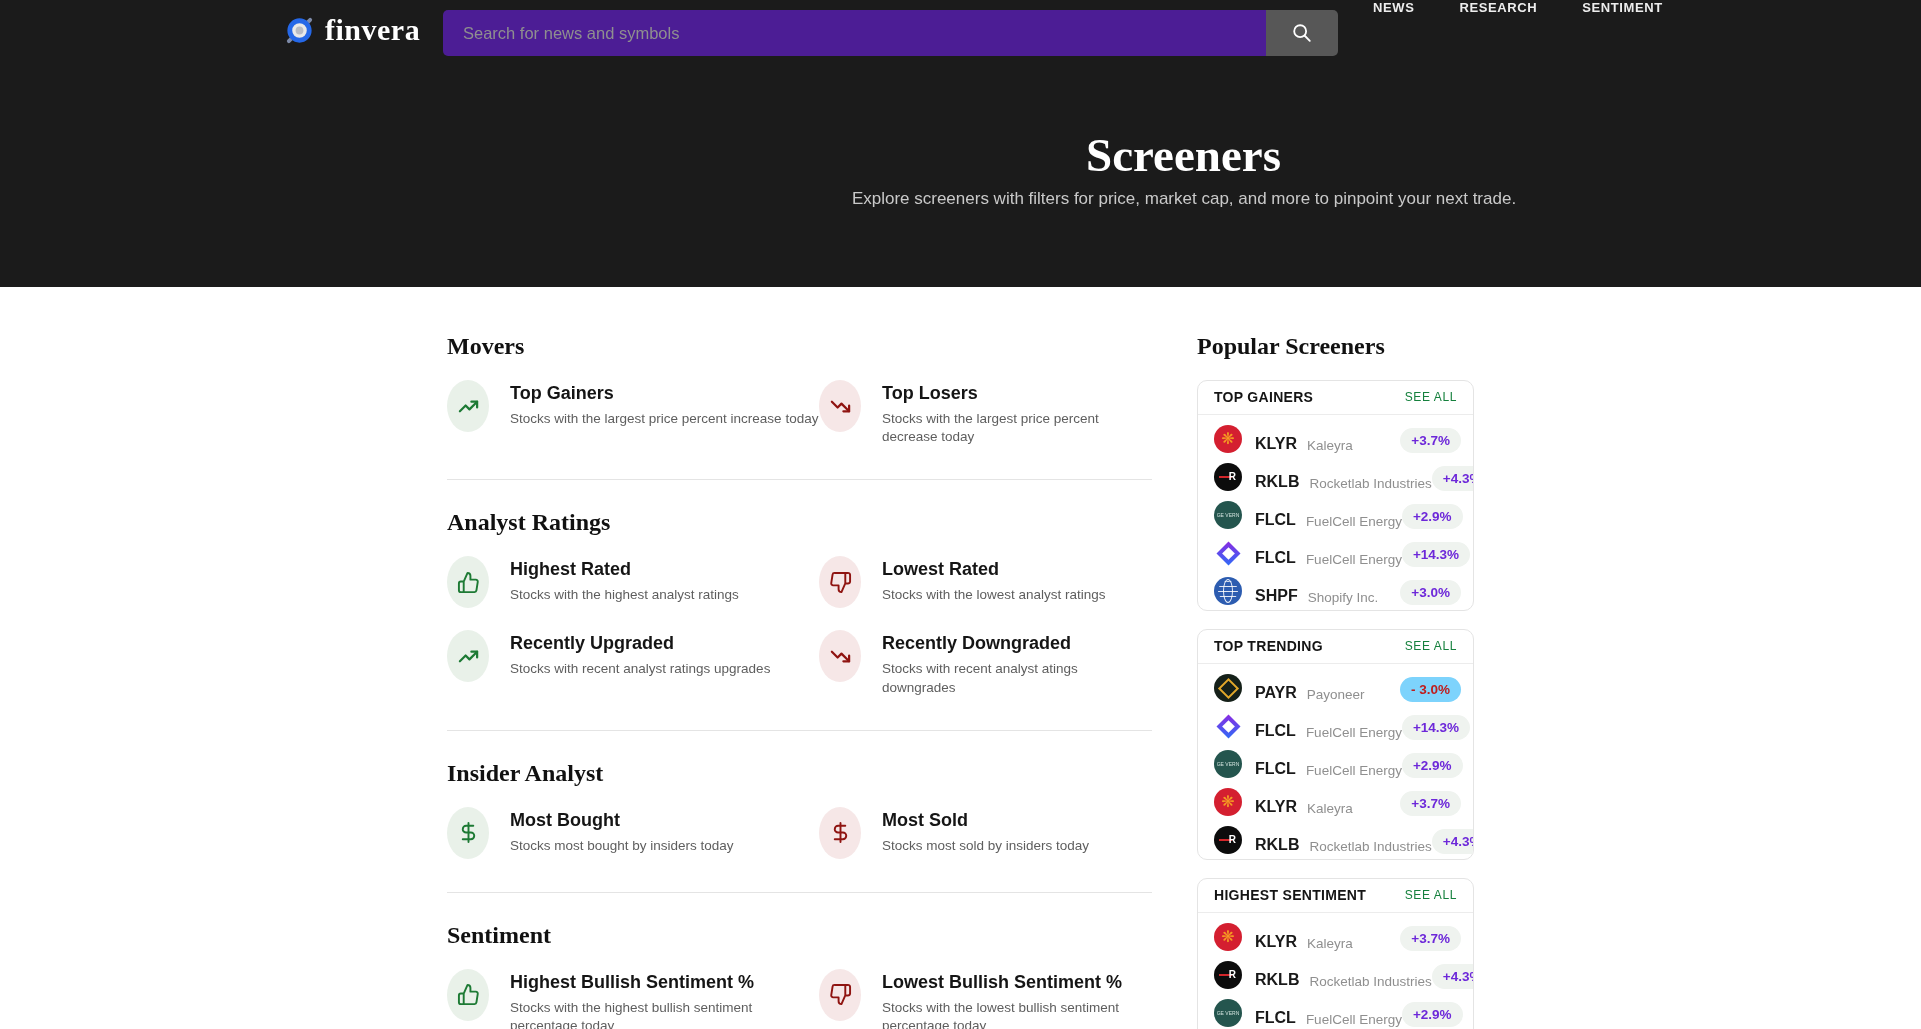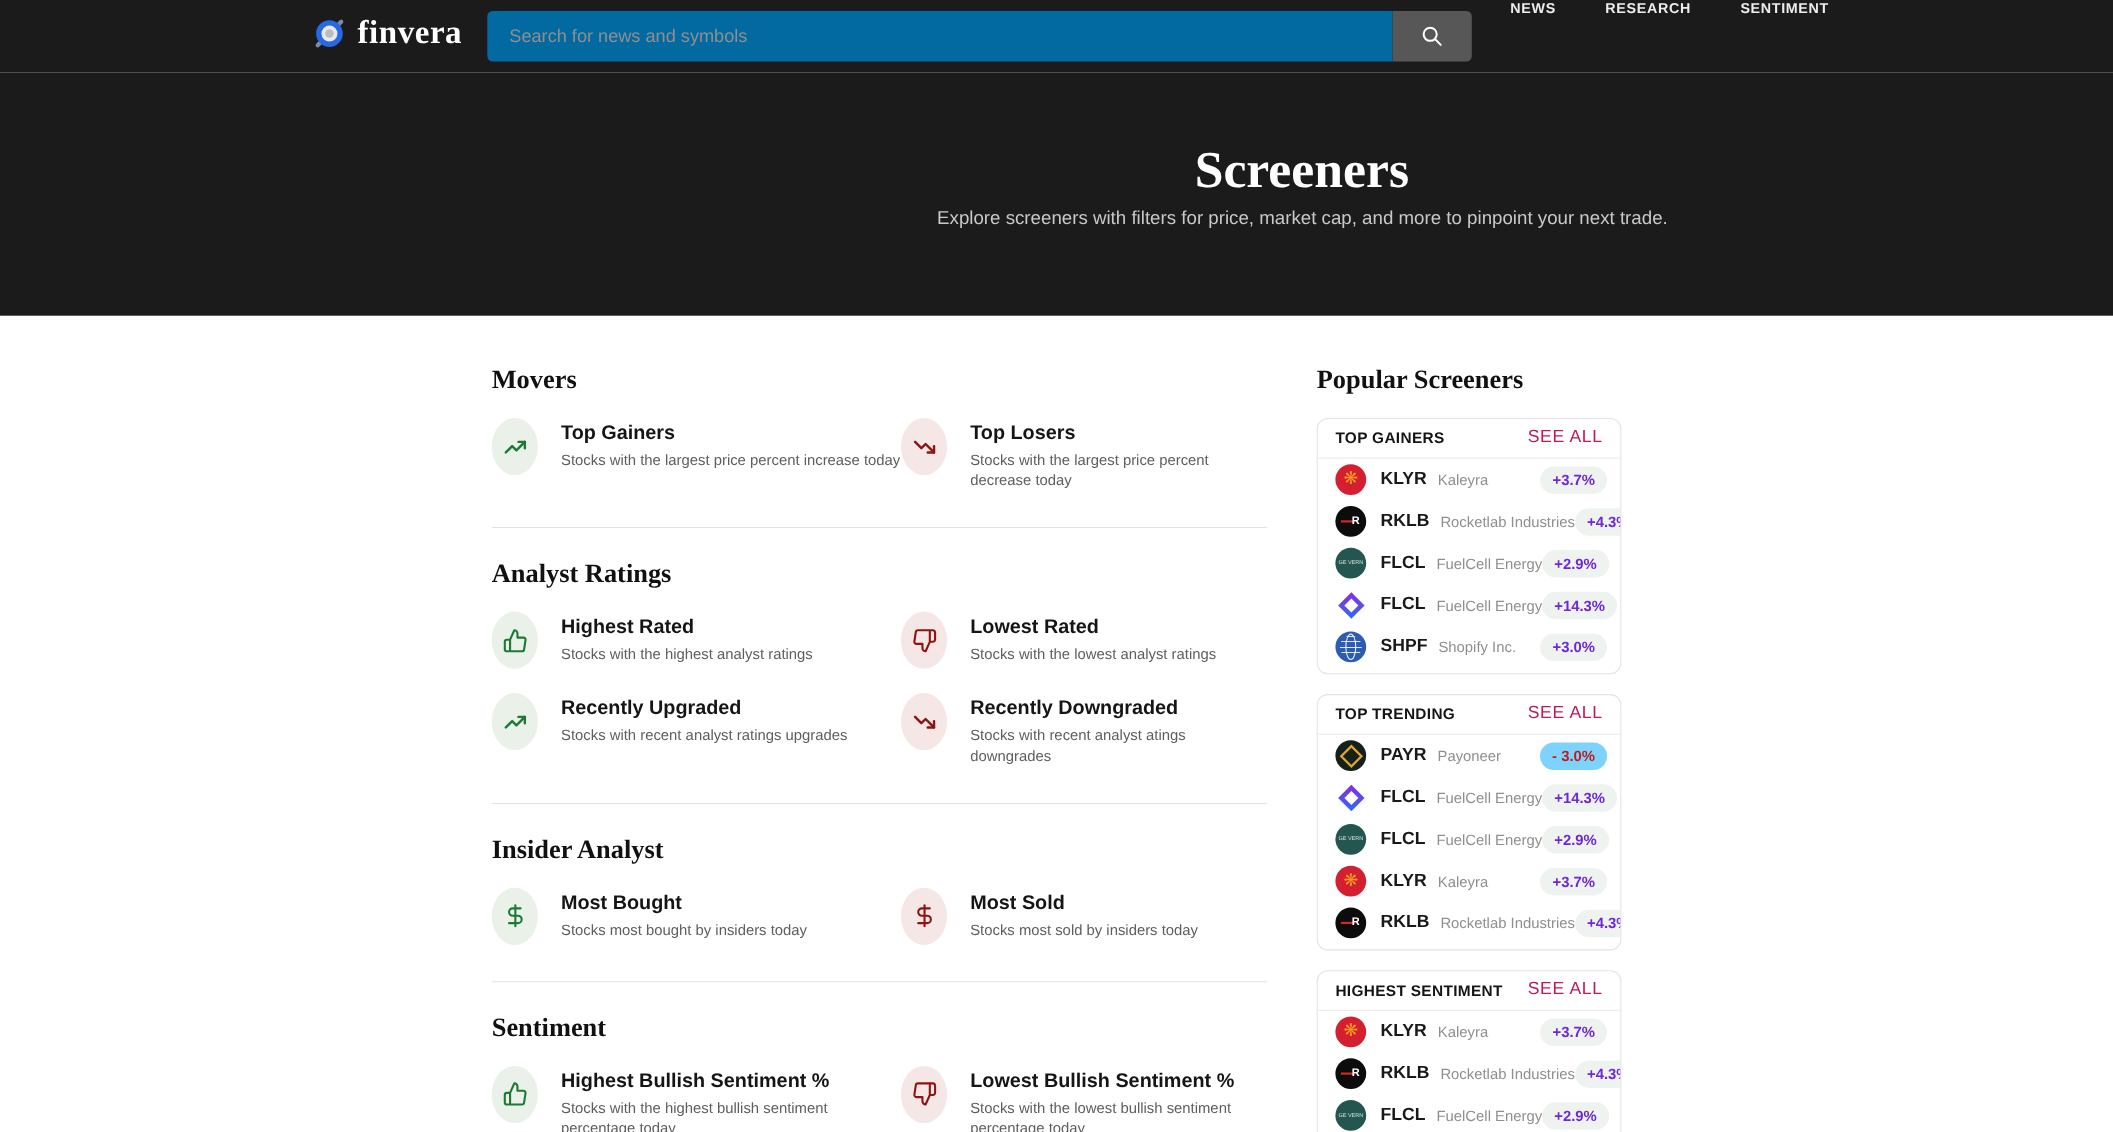--- a/index.html
+++ b/index.html
@@ -11,21 +11,21 @@
     -webkit-font-smoothing:antialiased;
   }
   .serif { font-family:"Liberation Serif", serif; font-weight:700; }
 
   
   .topbar { position:relative; height:66px; background:#1b1b1b; }
   .brand { position:absolute; left:283px; top:13px; display:flex; align-items:center; gap:9px; cursor:pointer; }
   .brand-name { font-family:"Liberation Serif", serif; font-weight:700; font-size:30px; color:#ffffff; letter-spacing:.5px; }
   .searchbar { position:absolute; left:443px; top:10px; width:895px; height:46px; display:flex; }
   .searchbar input {
-    flex:1; background:#0369a1; border:none; outline:none; border-radius:5px 0 0 5px;
+    flex:1; background:#4c1d95; border:none; outline:none; border-radius:5px 0 0 5px;
     padding:0 20px; color:#dddddd; font-size:16.5px; font-family:"Liberation Sans", sans-serif;
   }
   .searchbar input::placeholder { color:#8f8f8f; }
   .search-btn { width:72px; background:#575757; border:none; border-radius:0 5px 5px 0;
     display:flex; align-items:center; justify-content:center; cursor:pointer; }
   .nav { position:absolute; left:1373px; top:0; height:66px; display:flex; align-items:flex-start; gap:45px; }
   .nav a { color:#ededed; font-size:13px; font-weight:700; letter-spacing:.6px; text-decoration:none; }
 
   
   .hero { height:221px; background:#1b1b1b; padding:66px 0 0 446px;text-align:center; }
@@ -48,22 +48,22 @@
   .ititle { font-size:18px; font-weight:700; color:#151515; margin:3px 0 6px; }
   .idesc  { font-size:13.5px; color:#5e5e5e; line-height:1.35; }
 
   
   .popular { width:277px; margin-left:45px; }
   .card { border:1px solid #e4e4e4; border-radius:10px; background:#ffffff;
     margin-bottom:18px; overflow:hidden; padding-bottom:5px; }
   .card-head { display:flex; justify-content:space-between; align-items:center;
     padding:8px 16px 9px; border-bottom:1px solid #ececec; }
   .ch-title { font-size:14px; font-weight:700; letter-spacing:.3px; color:#141414; }
-  .see-all { font-size:16px; color:#be185d; letter-spacing:.6px; text-decoration:none; cursor:pointer; }
-  .row { display:flex; align-items:center; height:38px; padding:0 12px 0 16px; cursor:pointer; }
+  .see-all { font-size:12px; color:#15803d; letter-spacing:.6px; text-decoration:none; cursor:pointer; }
+  .row { display:flex; align-items:flex-end; height:38px; padding:0 12px 0 16px; cursor:pointer; }
   .sym { font-size:16px; font-weight:700; color:#191919; margin-left:13px; white-space:nowrap; }
   .co  { font-size:13.5px; color:#8f8f8f; margin-left:10px; white-space:nowrap; }
   .pill { margin-left:auto; font-size:13.5px; font-weight:700; padding:5px 11px; border-radius:999px; white-space:nowrap; }
   .pill[data-dir="up"]   { background:#eff3ef; color:#6d28d9; }
   .pill[data-dir="down"] { background:#7dd3fc; color:#bf1d1d; }
 
   
   .logo { width:28px; height:28px; border-radius:50%; position:relative; flex:0 0 28px;
     display:flex; align-items:center; justify-content:center; overflow:hidden; }
   .logo[data-logo="klyr"] { background:#d41f30; }

